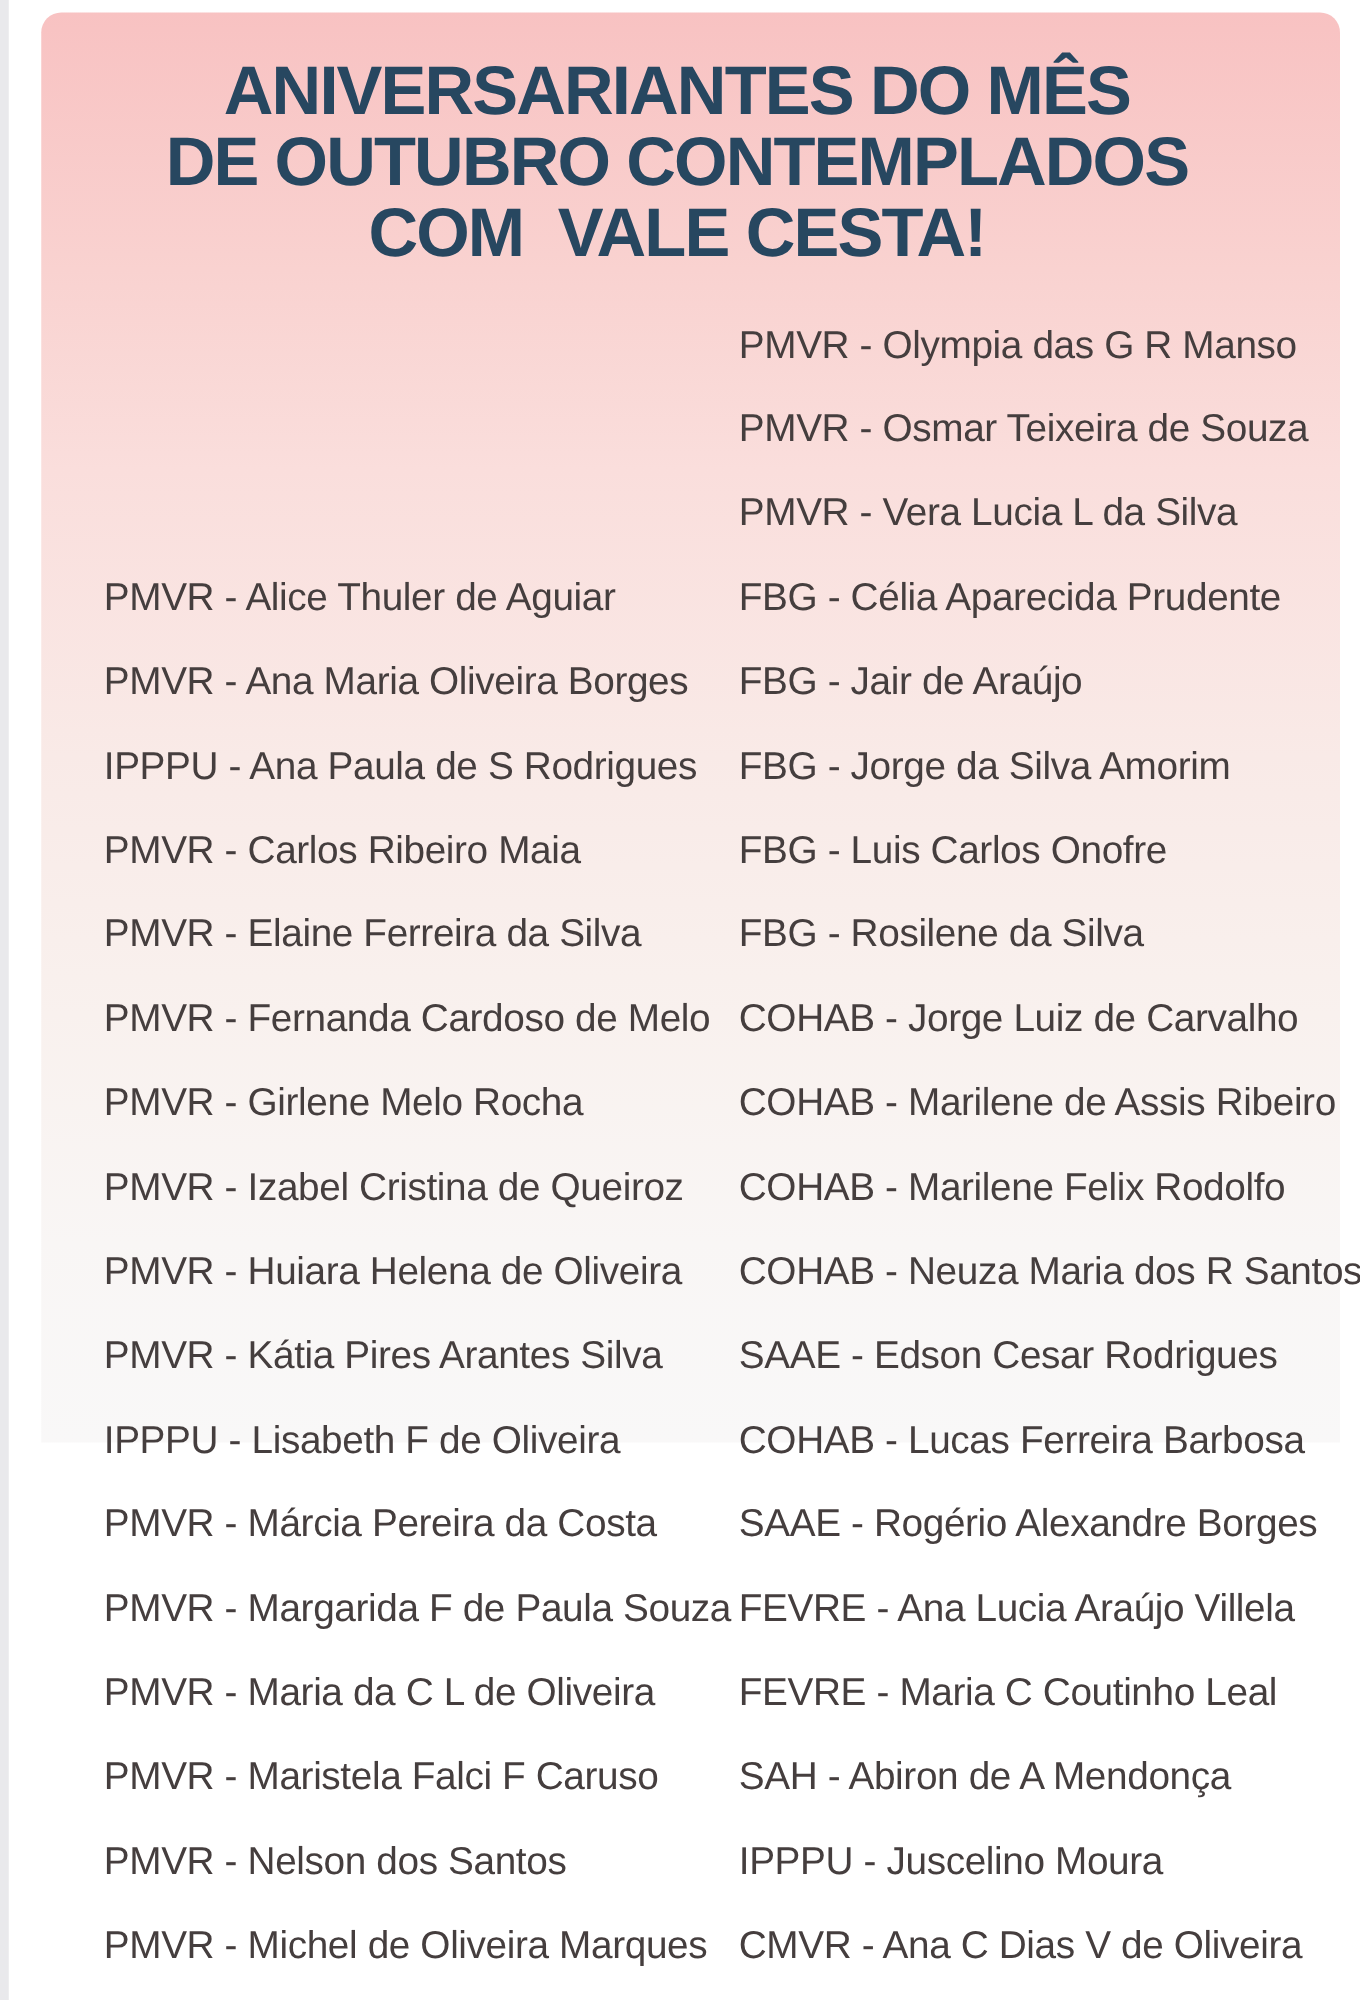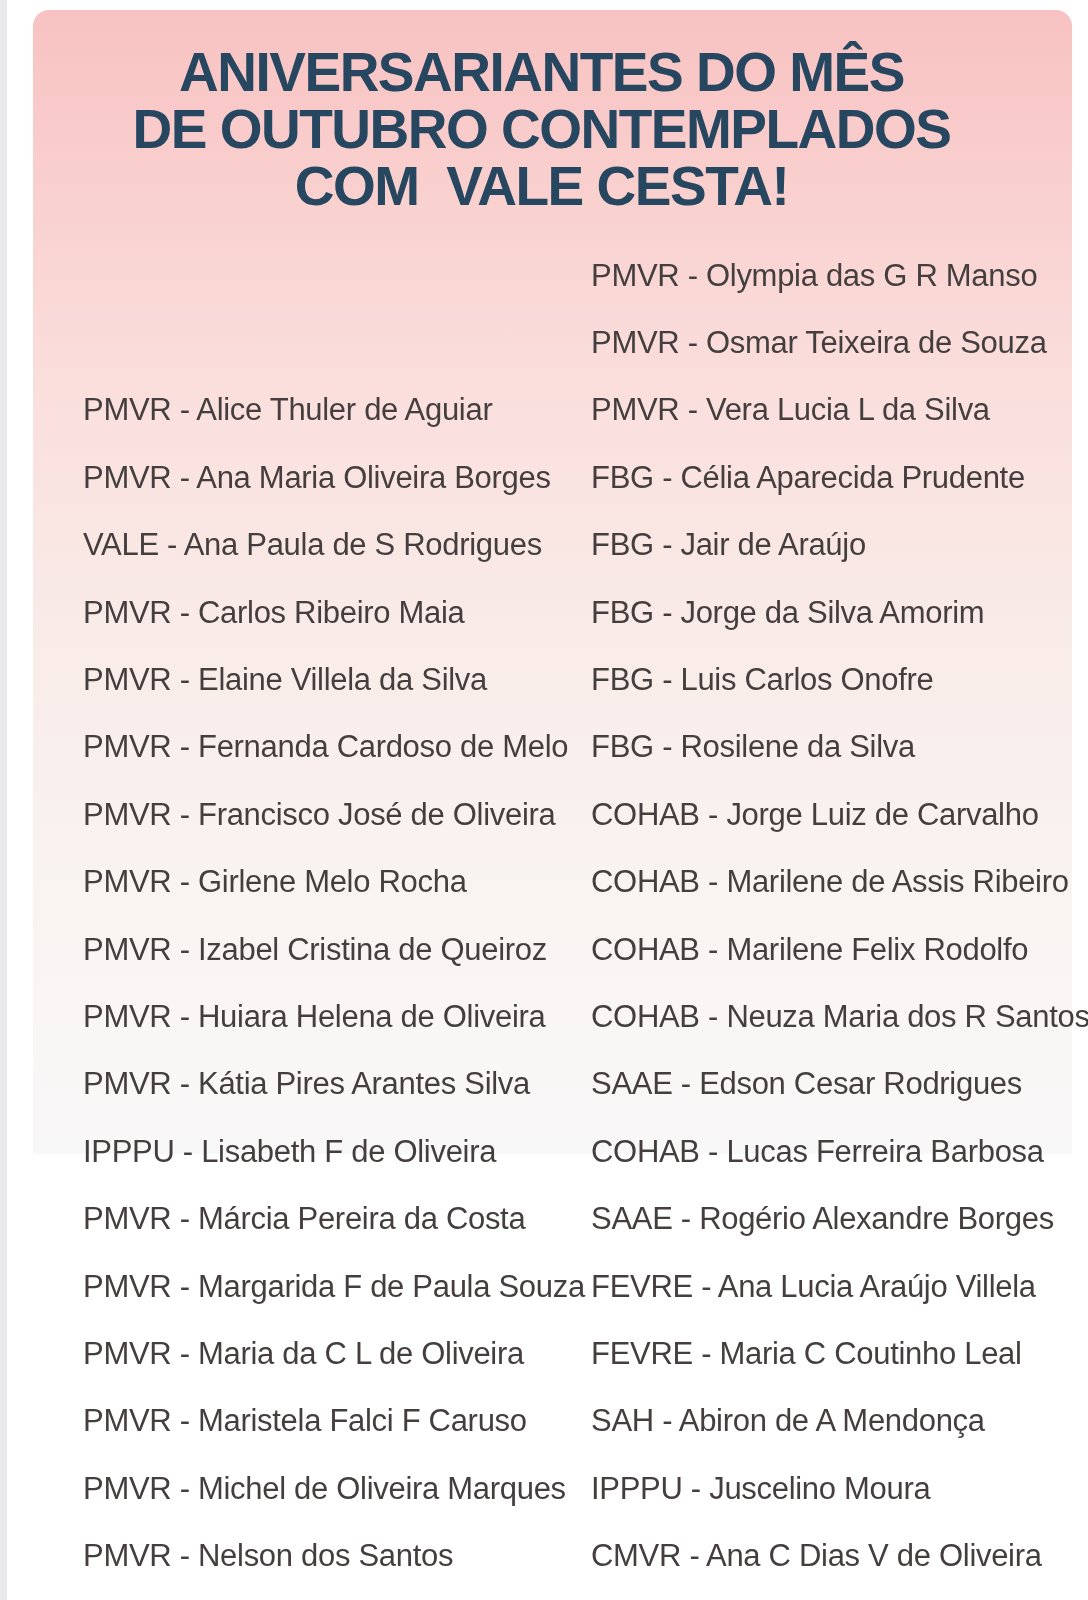--- a/index.html
+++ b/index.html
@@ -71,36 +71,35 @@
   <div class="title">
     <div class="title-line">ANIVERSARIANTES DO MÊS</div>
     <div class="title-line">DE OUTUBRO CONTEMPLADOS</div>
     <div class="title-line">COM  VALE CESTA!</div>
   </div>
 
   <div class="list">
     <div class="col col-left" id="col-left">
         <div class="row">PMVR - Alice Thuler de Aguiar</div>
         <div class="row">PMVR - Ana Maria Oliveira Borges</div>
-        <div class="row">VALE - Ana Paula de S Rodrigues</div>
+        <div class="row">IPPPU - Ana Paula de S Rodrigues</div>
         <div class="row">PMVR - Carlos Ribeiro Maia</div>
-        <div class="row">PMVR - Elaine Villela da Silva</div>
+        <div class="row">PMVR - Elaine Ferreira da Silva</div>
         <div class="row">PMVR - Fernanda Cardoso de Melo</div>
-        <div class="row">PMVR - Francisco José de Oliveira</div>
         <div class="row">PMVR - Girlene Melo Rocha</div>
         <div class="row">PMVR - Izabel Cristina de Queiroz</div>
         <div class="row">PMVR - Huiara Helena de Oliveira</div>
         <div class="row">PMVR - Kátia Pires Arantes Silva</div>
         <div class="row">IPPPU - Lisabeth F de Oliveira</div>
         <div class="row">PMVR - Márcia Pereira da Costa</div>
         <div class="row">PMVR - Margarida F de Paula Souza</div>
         <div class="row">PMVR - Maria da C L de Oliveira</div>
         <div class="row">PMVR - Maristela Falci F Caruso</div>
+        <div class="row">PMVR - Nelson dos Santos</div>
         <div class="row">PMVR - Michel de Oliveira Marques</div>
-        <div class="row">PMVR - Nelson dos Santos</div>
       </div>
     <div class="col col-right" id="col-right">
         <div class="row">PMVR - Olympia das G R Manso</div>
         <div class="row">PMVR - Osmar Teixeira de Souza</div>
         <div class="row">PMVR - Vera Lucia L da Silva</div>
         <div class="row">FBG - Célia Aparecida Prudente</div>
         <div class="row">FBG - Jair de Araújo</div>
         <div class="row">FBG - Jorge da Silva Amorim</div>
         <div class="row">FBG - Luis Carlos Onofre</div>
         <div class="row">FBG - Rosilene da Silva</div>

